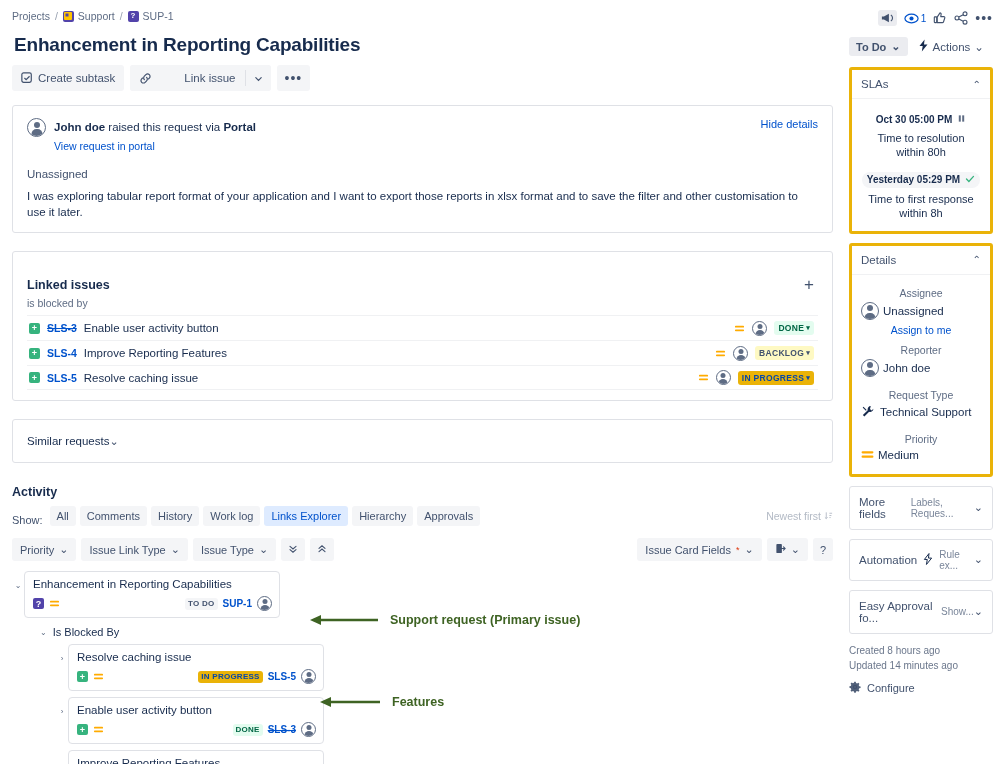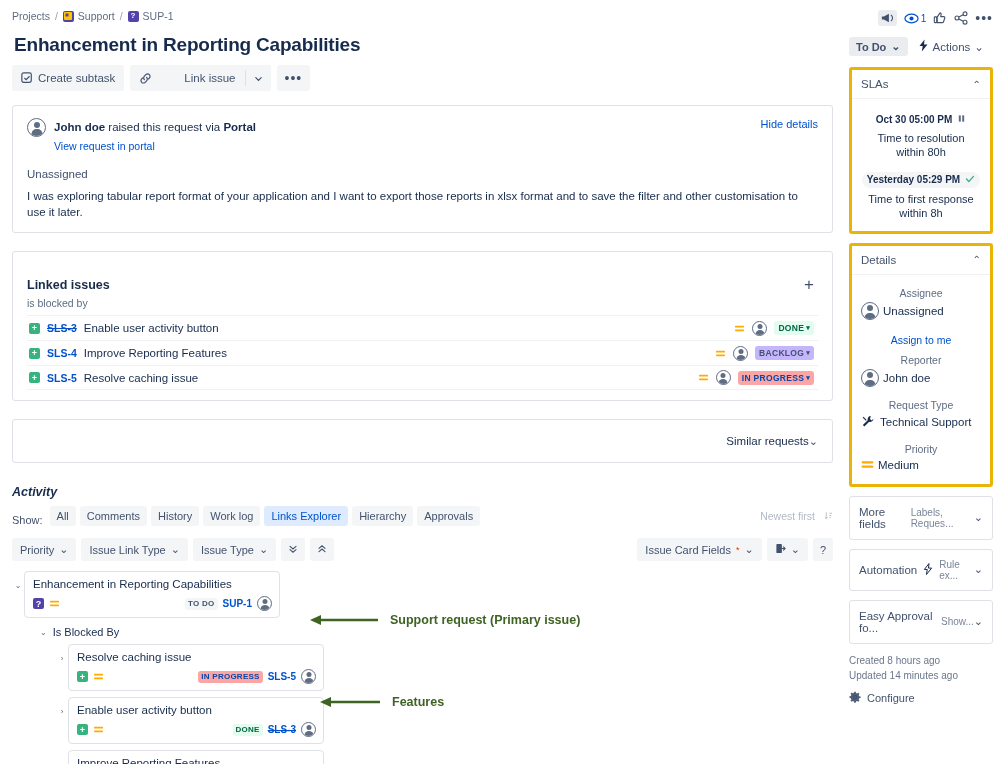--- a/index.html
+++ b/index.html
@@ -80,42 +80,42 @@
   .ico-req    { background: #5243aa; }
   .li-key { color: #0052cc; font-size: 10.5px; font-weight: 600; }
   .li-key.done-key { text-decoration: line-through; }
   .li-summary { color: #172b4d; flex: 1; }
   .prio-med { width: 11px; height: 11px; flex: 0 0 auto; }
   .lozenge {
     font-size: 8.5px; font-weight: 700; letter-spacing: 0.3px; border-radius: 3px;
     padding: 2px 4px; display: inline-flex; align-items: center; gap: 2px; text-transform: uppercase;
   }
   .lz-done     { background: #e3fcef; color: #006644; }
-  .lz-backlog  { background: #c4b5fd; color: #42526e; }
-  .lz-progress { background: #fca5a5; color: #0747a6; }
+  .lz-backlog  { background: #fef9c3; color: #42526e; }
+  .lz-progress { background: #eab308; color: #0747a6; }
   .lz-todo     { background: #f4f5f7; color: #42526e; }
   .caret { font-size: 7px; }
 
   .similar {
     border: 1px solid #dfe1e6; border-radius: 3px; background: #fff; height: 44px;
-    display: flex; align-items: center; justify-content: flex-end; padding: 0 14px;
+    display: flex; align-items: center; justify-content: flex-start; padding: 0 14px;
     font-size: 11.5px; color: #172b4d; margin: 16px 0 22px 0;
   }
   .chev { color: #42526e; font-size: 11px; }
 
-  .activity-title { font-size: 12.5px; font-weight: 600; margin-bottom: 7px; font-style: italic; }
+  .activity-title { font-size: 12.5px; font-weight: 600; margin-bottom: 7px; }
   .show-row { display: flex; align-items: center; justify-content: space-between; margin-bottom: 12px; }
   .show-left { display: flex; align-items: flex-end; gap: 4px; font-size: 11px; color: #42526e; }
   .show-label { margin-right: 3px; }
   .tab {
     background: #f4f5f7; border-radius: 3px; padding: 3px 7px; font-size: 11px;
     color: #42526e; cursor: pointer; line-height: 14px;
   }
   .tab.active { background: #deebff; color: #0052cc; }
-  .newest { font-size: 10.5px; color: #b3bac5; display: flex; align-items: center; gap: 9px; }
+  .newest { font-size: 10.5px; color: #b3bac5; display: flex; align-items: center; gap: 3px; }
 
   .filterbar { display: flex; align-items: center; justify-content: space-between; margin-bottom: 10px; }
   .filt-left, .filt-right { display: flex; align-items: center; gap: 5px; }
   .fbtn {
     background: #f4f5f7; border: none; border-radius: 3px; height: 23px; padding: 0 8px;
     font-size: 11px; color: #42526e; display: inline-flex; align-items: center; gap: 5px;
     font-family: inherit; cursor: pointer;
   }
   .fbtn.sq { padding: 0 7px; }
   .req-star { color: #de350b; font-size: 9px; }
@@ -164,21 +164,21 @@
   .panel-head .chev-up { font-size: 10px; color: #42526e; }
   .panel-body { padding: 4px 9px 11px 9px; border-top: 1px solid #f0f1f3; text-align: center; }
 
   .sla-chip { display: inline-flex; align-items: center; gap: 5px; font-size: 10px; font-weight: 700; color: #172b4d;
               padding: 2px 5px; border-radius: 10px; margin-bottom: 4px; }
   .sla-chip.grey { background: #f4f5f7; }
   .sla-name { font-size: 11px; color: #172b4d; line-height: 14px; margin-bottom: 10px; }
 
   .field-label { font-size: 10.5px; color: #5e6c84; margin: 8px 0 3px 0; }
   .field-val { display: flex; align-items: center; gap: 4px; font-size: 11.5px; color: #172b4d; }
-  .assign-me { font-size: 10.5px; color: #0052cc; cursor: pointer; margin-top: 14px; }
+  .assign-me { font-size: 10.5px; color: #0052cc; cursor: pointer; margin-top: 4px; }
 
   .srow { border: 1px solid #dfe1e6; border-radius: 3px; background: #fff; margin-bottom: 9px;
           display: flex; align-items: center; justify-content: space-between; padding: 9px 9px; }
   .srow-l { display: flex; align-items: center; gap: 6px; font-size: 11.5px; color: #42526e; font-weight: 500; }
   .srow-sub { font-size: 10px; color: #7a869a; font-weight: 400; }
 
   .meta-line { font-size: 10px; color: #6b778c; line-height: 15px; }
   .configure { display: flex; align-items: center; gap: 6px; font-size: 11px; color: #42526e; margin-top: 8px; cursor: pointer; }
 </style>
 </head>

